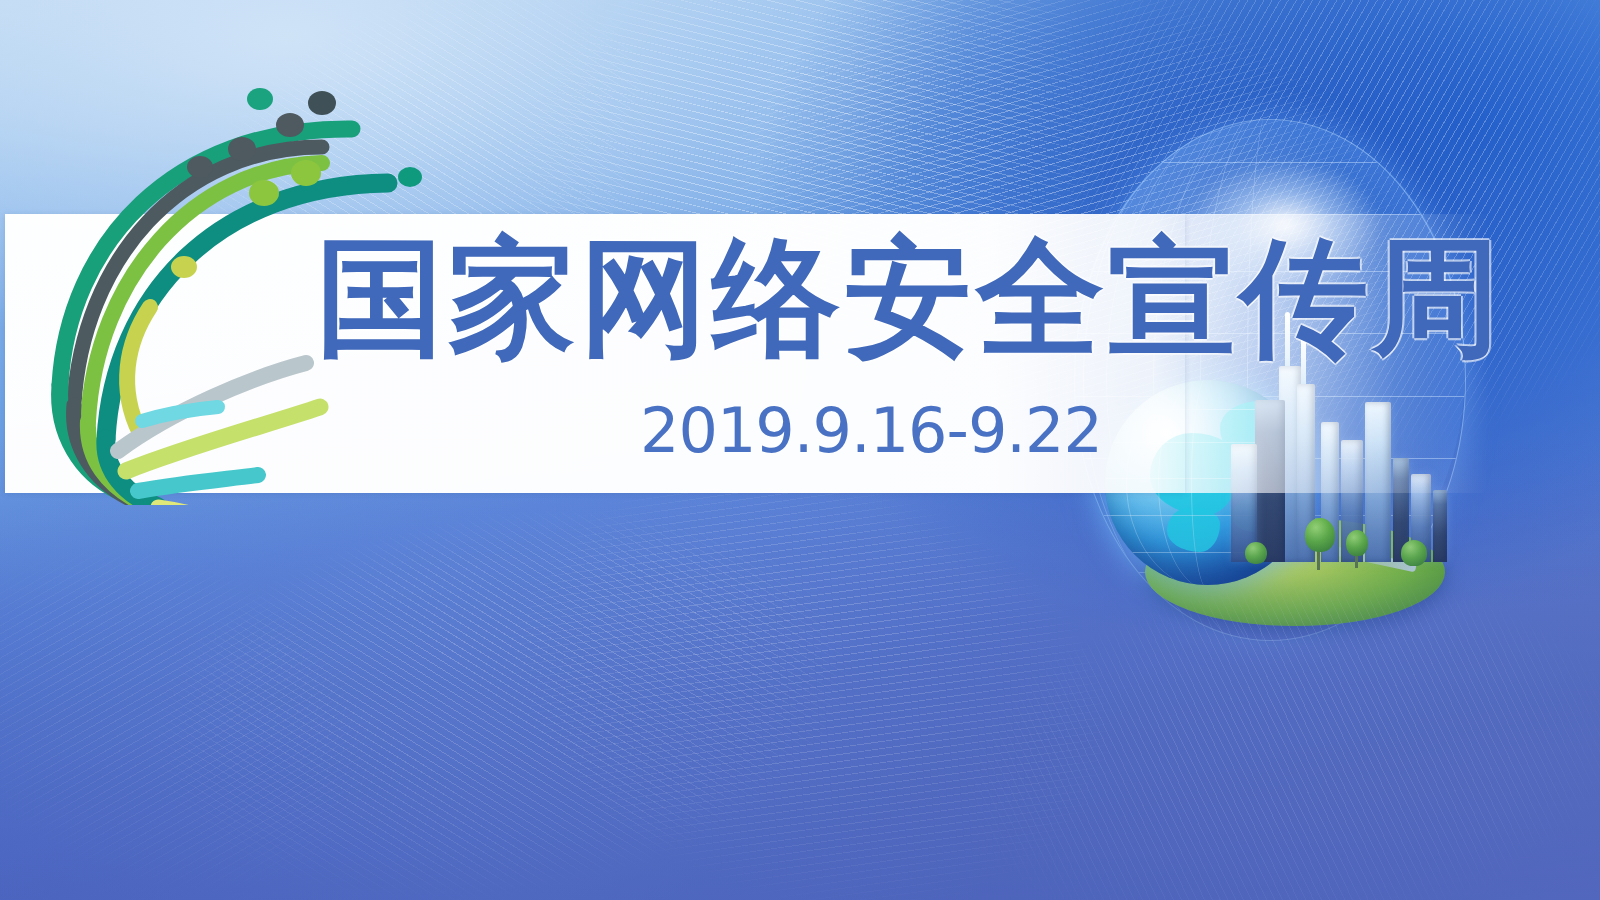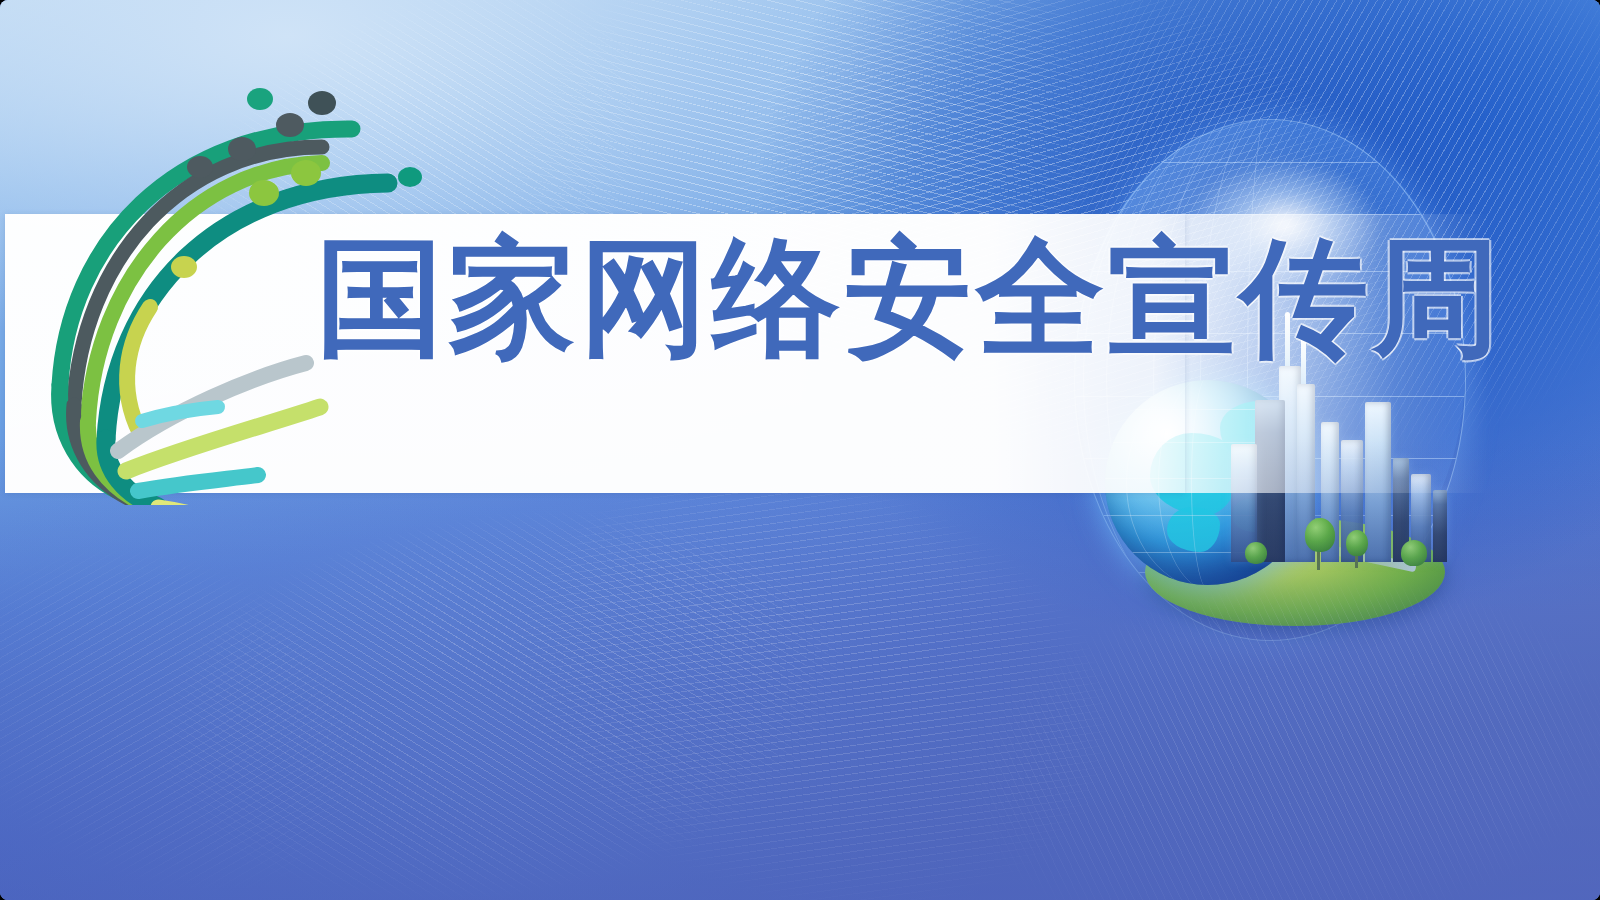--- a/index.html
+++ b/index.html
@@ -1,20 +1,19 @@
 <!DOCTYPE html>
 <html><head>
 <meta charset="utf-8">
 <style>
   html,body{margin:0;padding:0;background:#000;}
   #stage{
     position:relative;width:1600px;height:900px;overflow:hidden;
     font-family:"Liberation Sans","DejaVu Sans",sans-serif;
     background:#4b6fd0;
-    border-radius:8px;
   }
 
   
   .bg-base{
     position:absolute;inset:0;
     background:
       radial-gradient(ellipse 1100px 520px at 18% 4%, #cfe3f7 0%, rgba(207,227,247,0) 62%),
       radial-gradient(ellipse 900px 700px at 92% 14%, #2f6fd6 0%, rgba(47,111,214,0) 70%),
       linear-gradient(168deg,#b9d6f2 0%, #8fbbec 16%, #6ea2e4 33%, #5b86db 50%, #5a78cd 68%, #6076c2 84%, #6b7cc4 100%);
   }
@@ -265,14 +264,15 @@
         <ellipse cx="178" cy="112" rx="13" ry="11" fill="#4e5a60"></ellipse>
         <ellipse cx="284" cy="118" rx="15" ry="13" fill="#8cc63f"></ellipse>
         <ellipse cx="242" cy="138" rx="15" ry="13" fill="#8cc63f"></ellipse>
         <ellipse cx="388" cy="122" rx="12" ry="10" fill="#0f9a7e"></ellipse>
         <ellipse cx="162" cy="212" rx="13" ry="11" fill="#c7d34f"></ellipse>
       </g>
     </svg>
   </div>
 
   <div class="title">国家网络安全宣传周</div>
+  <div class="subtitle">2019.9.16-9.22</div>
 
 </div>
 
 </body></html>

